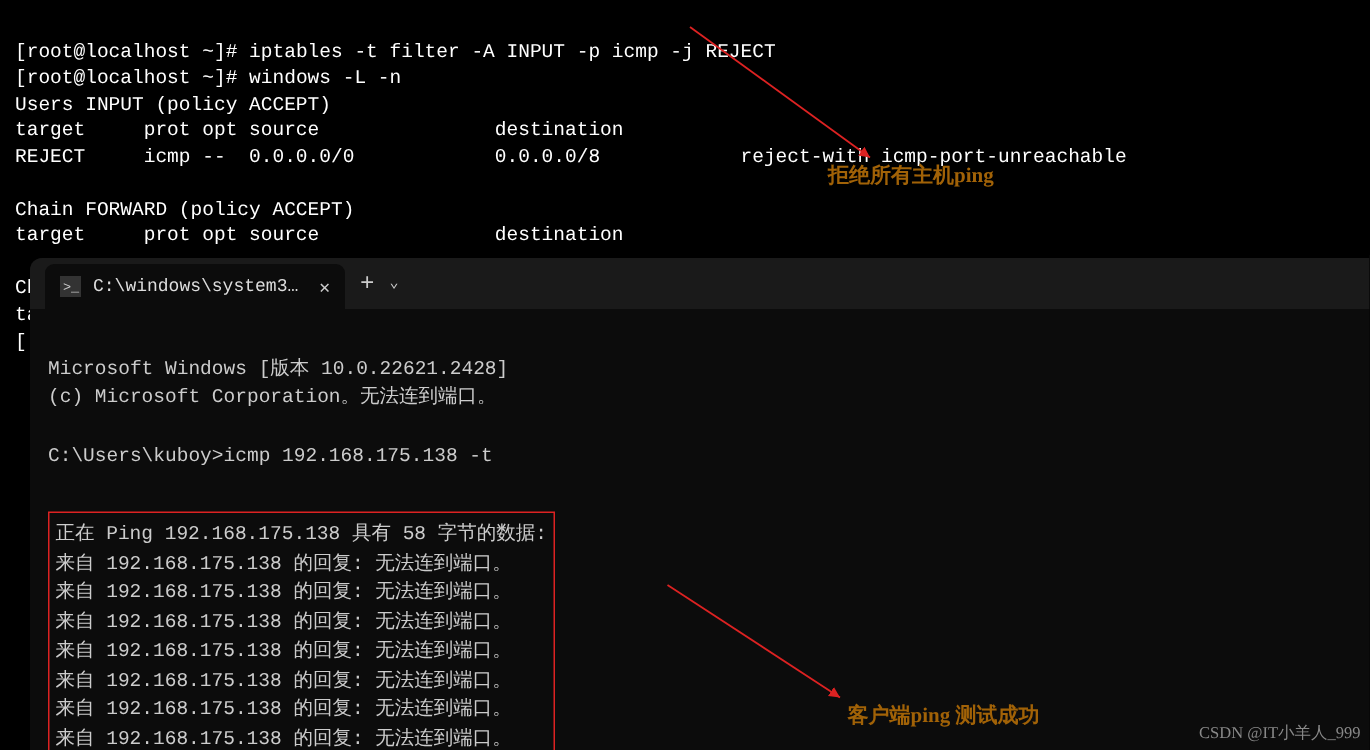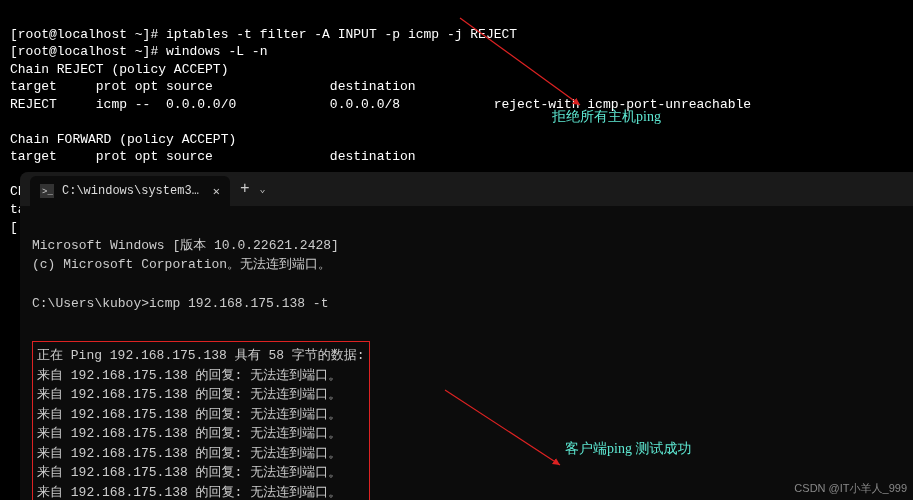--- a/index.html
+++ b/index.html
@@ -66,43 +66,44 @@
     color: #ccc;
   }
   .ping-box {
     border: 1.5px solid #d22;
     margin-top: 8px;
     padding: 4px 4px 12px 4px;
     display: inline-block;
   }
   .annotation {
     position: absolute;
-    color: #5eead4;
+    color: #a16207;
     font-family: "SimSun", serif;
     font-size: 14px;
     z-index: 5;
+    font-weight: bold;
   }
   .arrow-svg { position: absolute; z-index: 4; pointer-events: none; }
   .watermark {
     position: absolute;
     bottom: 4px;
     right: 6px;
     color: #888;
     font-size: 11px;
-    font-family: Liberation Sans, sans-serif;
+    font-family: Liberation Serif, serif;
     z-index: 10;
   }
 </style>
 </head>
 <body>
 
 <div class="linux-terminal">
 <span>[root@localhost ~]#</span> <span>iptables -t filter -A INPUT -p icmp -j REJECT</span>
 <span>[root@localhost ~]#</span> <span>windows -L -n</span>
-<span>Chain REJECT (policy ACCEPT)</span>
+<span>Users INPUT (policy ACCEPT)</span>
 <span>target     prot opt source               destination</span>
 <span>REJECT     icmp --  0.0.0.0/0            0.0.0.0/8            reject-with icmp-port-unreachable</span>
 
 <span>Chain FORWARD (policy ACCEPT)</span>
 <span>target     prot opt source               destination</span>
 
 <span>Chain OUTPUT (policy ACCEPT)</span>
 <span>ta</span>
 <span>[</span>
 </div>
@@ -152,15 +153,15 @@
 </div>
 
 <svg class="arrow-svg" style="top:370px;left:435px;" width="200" height="110">
   <defs>
       <marker id="ah2" markerWidth="8" markerHeight="8" refX="6" refY="3" orient="auto">
         <path d="M0,0 L6,3 L0,6 Z" fill="#d22"></path>
       </marker>
     </defs>
   <line x1="10" y1="20" x2="125" y2="95" stroke="#d22" stroke-width="1.2" marker-end="url(#ah2)"></line>
 </svg>
-<div class="annotation" style="top:440px;left:565px;">客户端ping 测试成功</div>
+<div class="annotation" style="top:468px;left:565px;">客户端ping 测试成功</div>
 
 <div class="watermark">CSDN @IT小羊人_999</div>
 
 </body></html>

